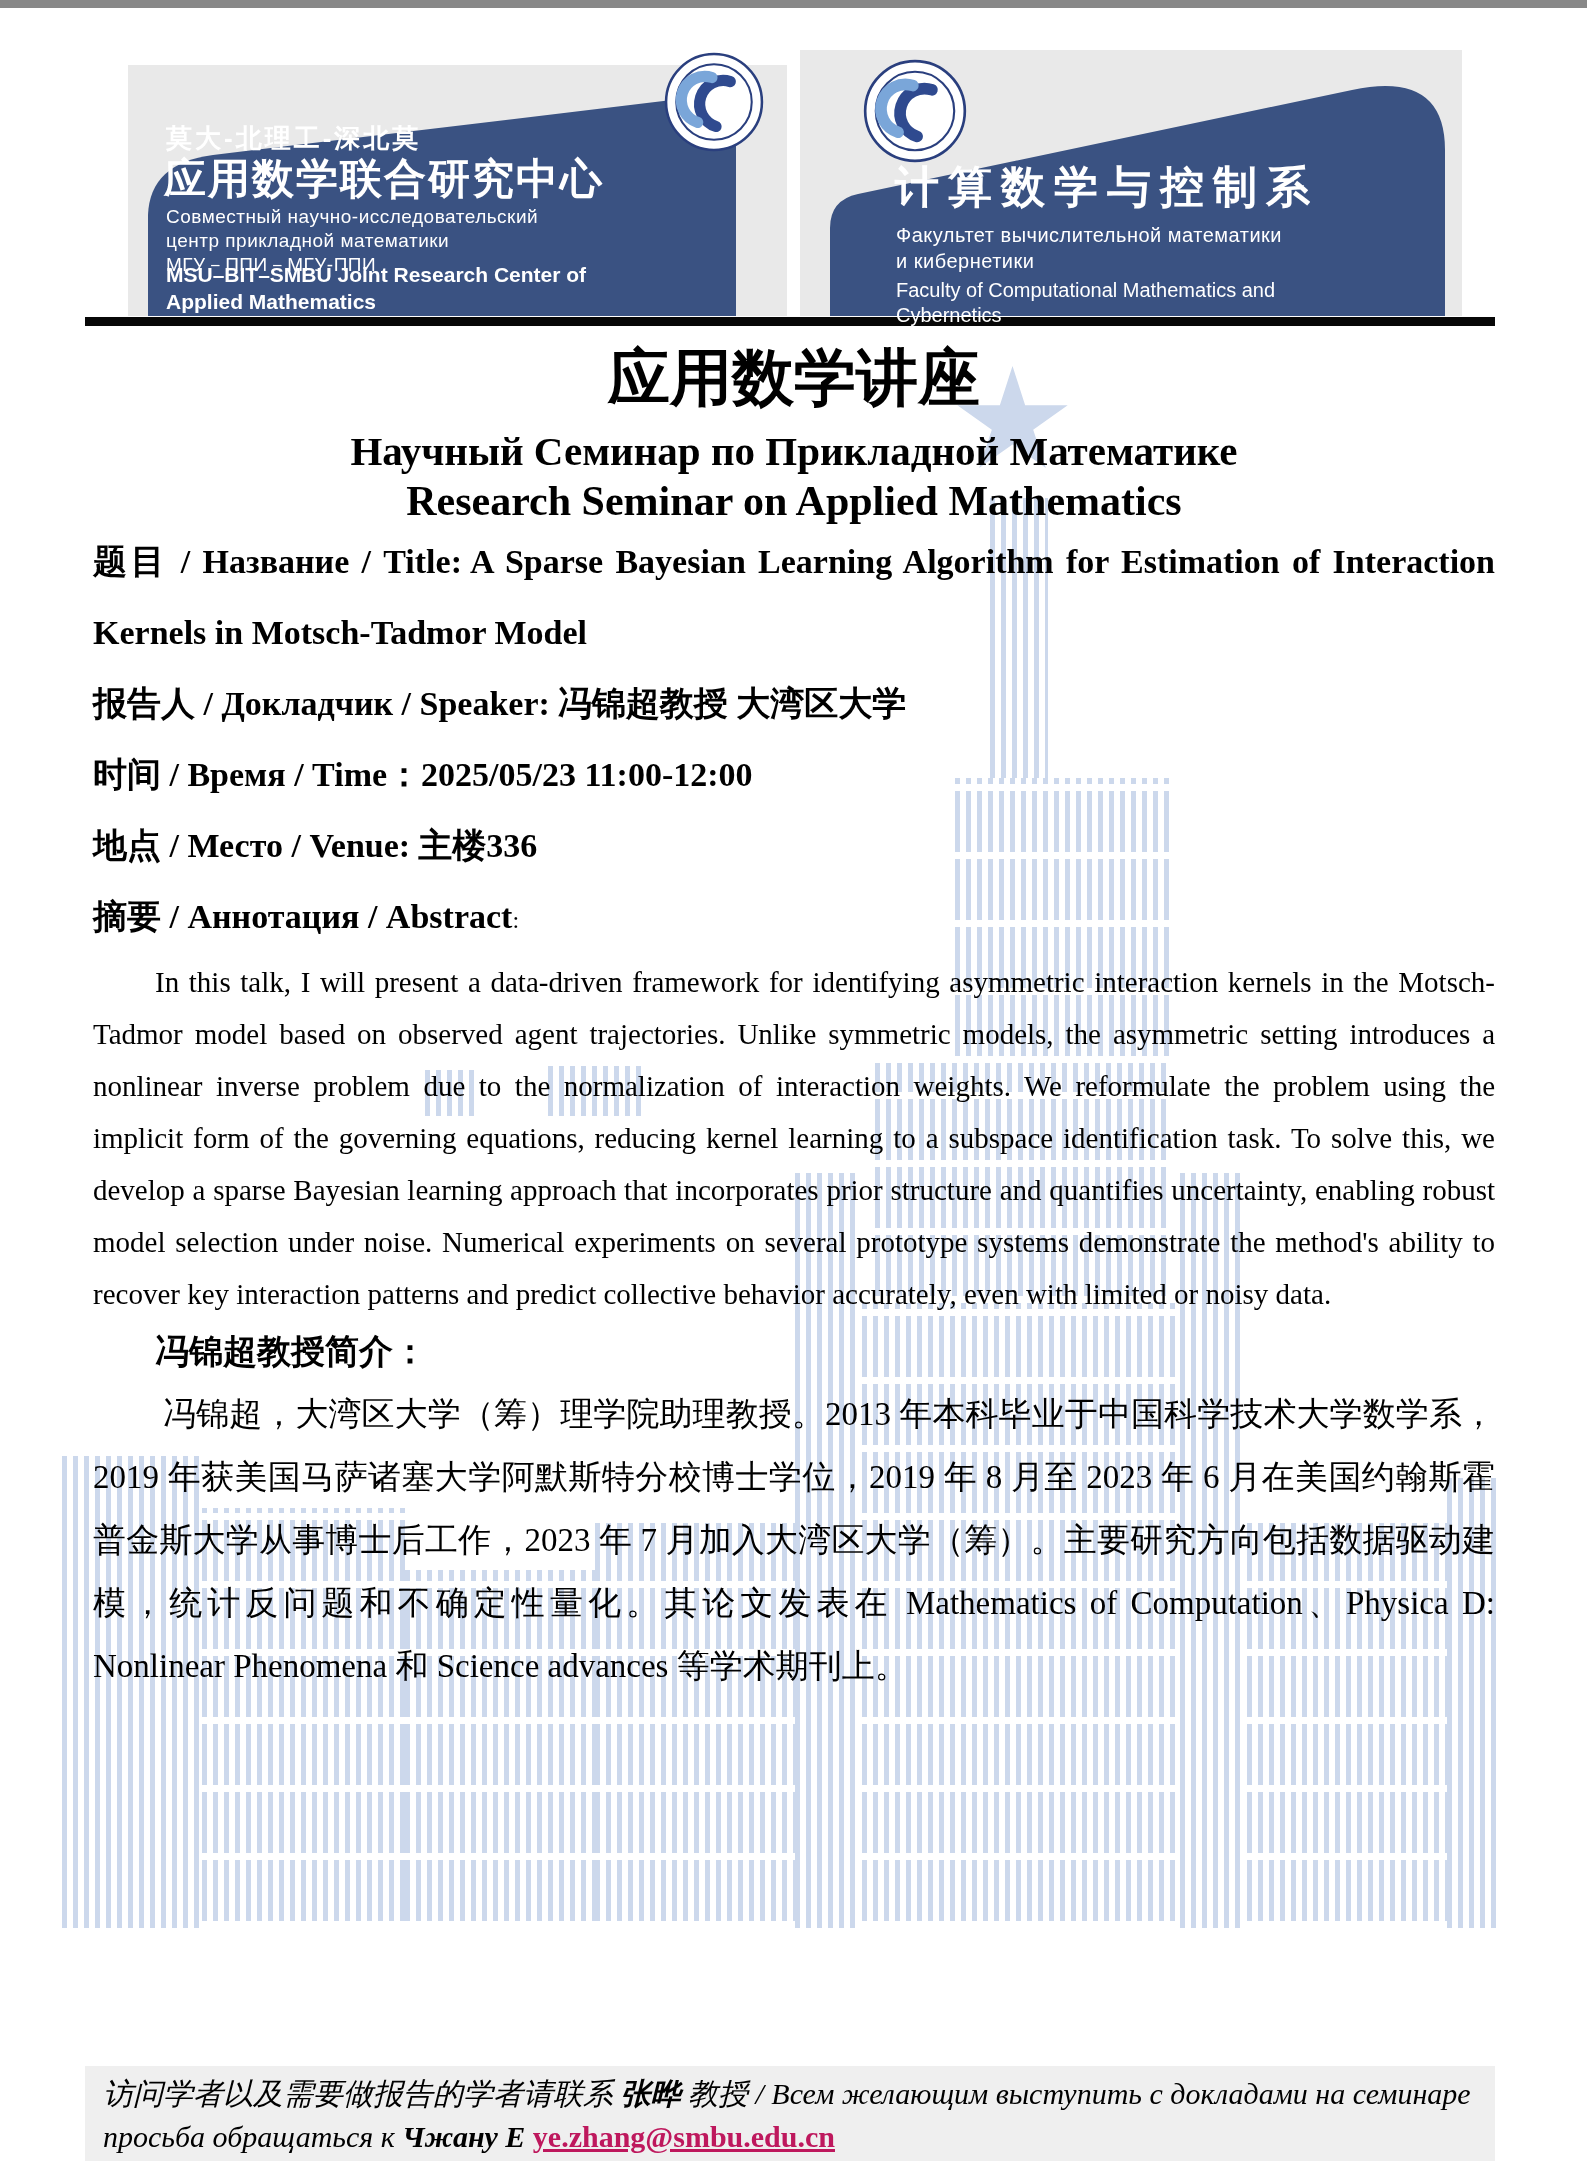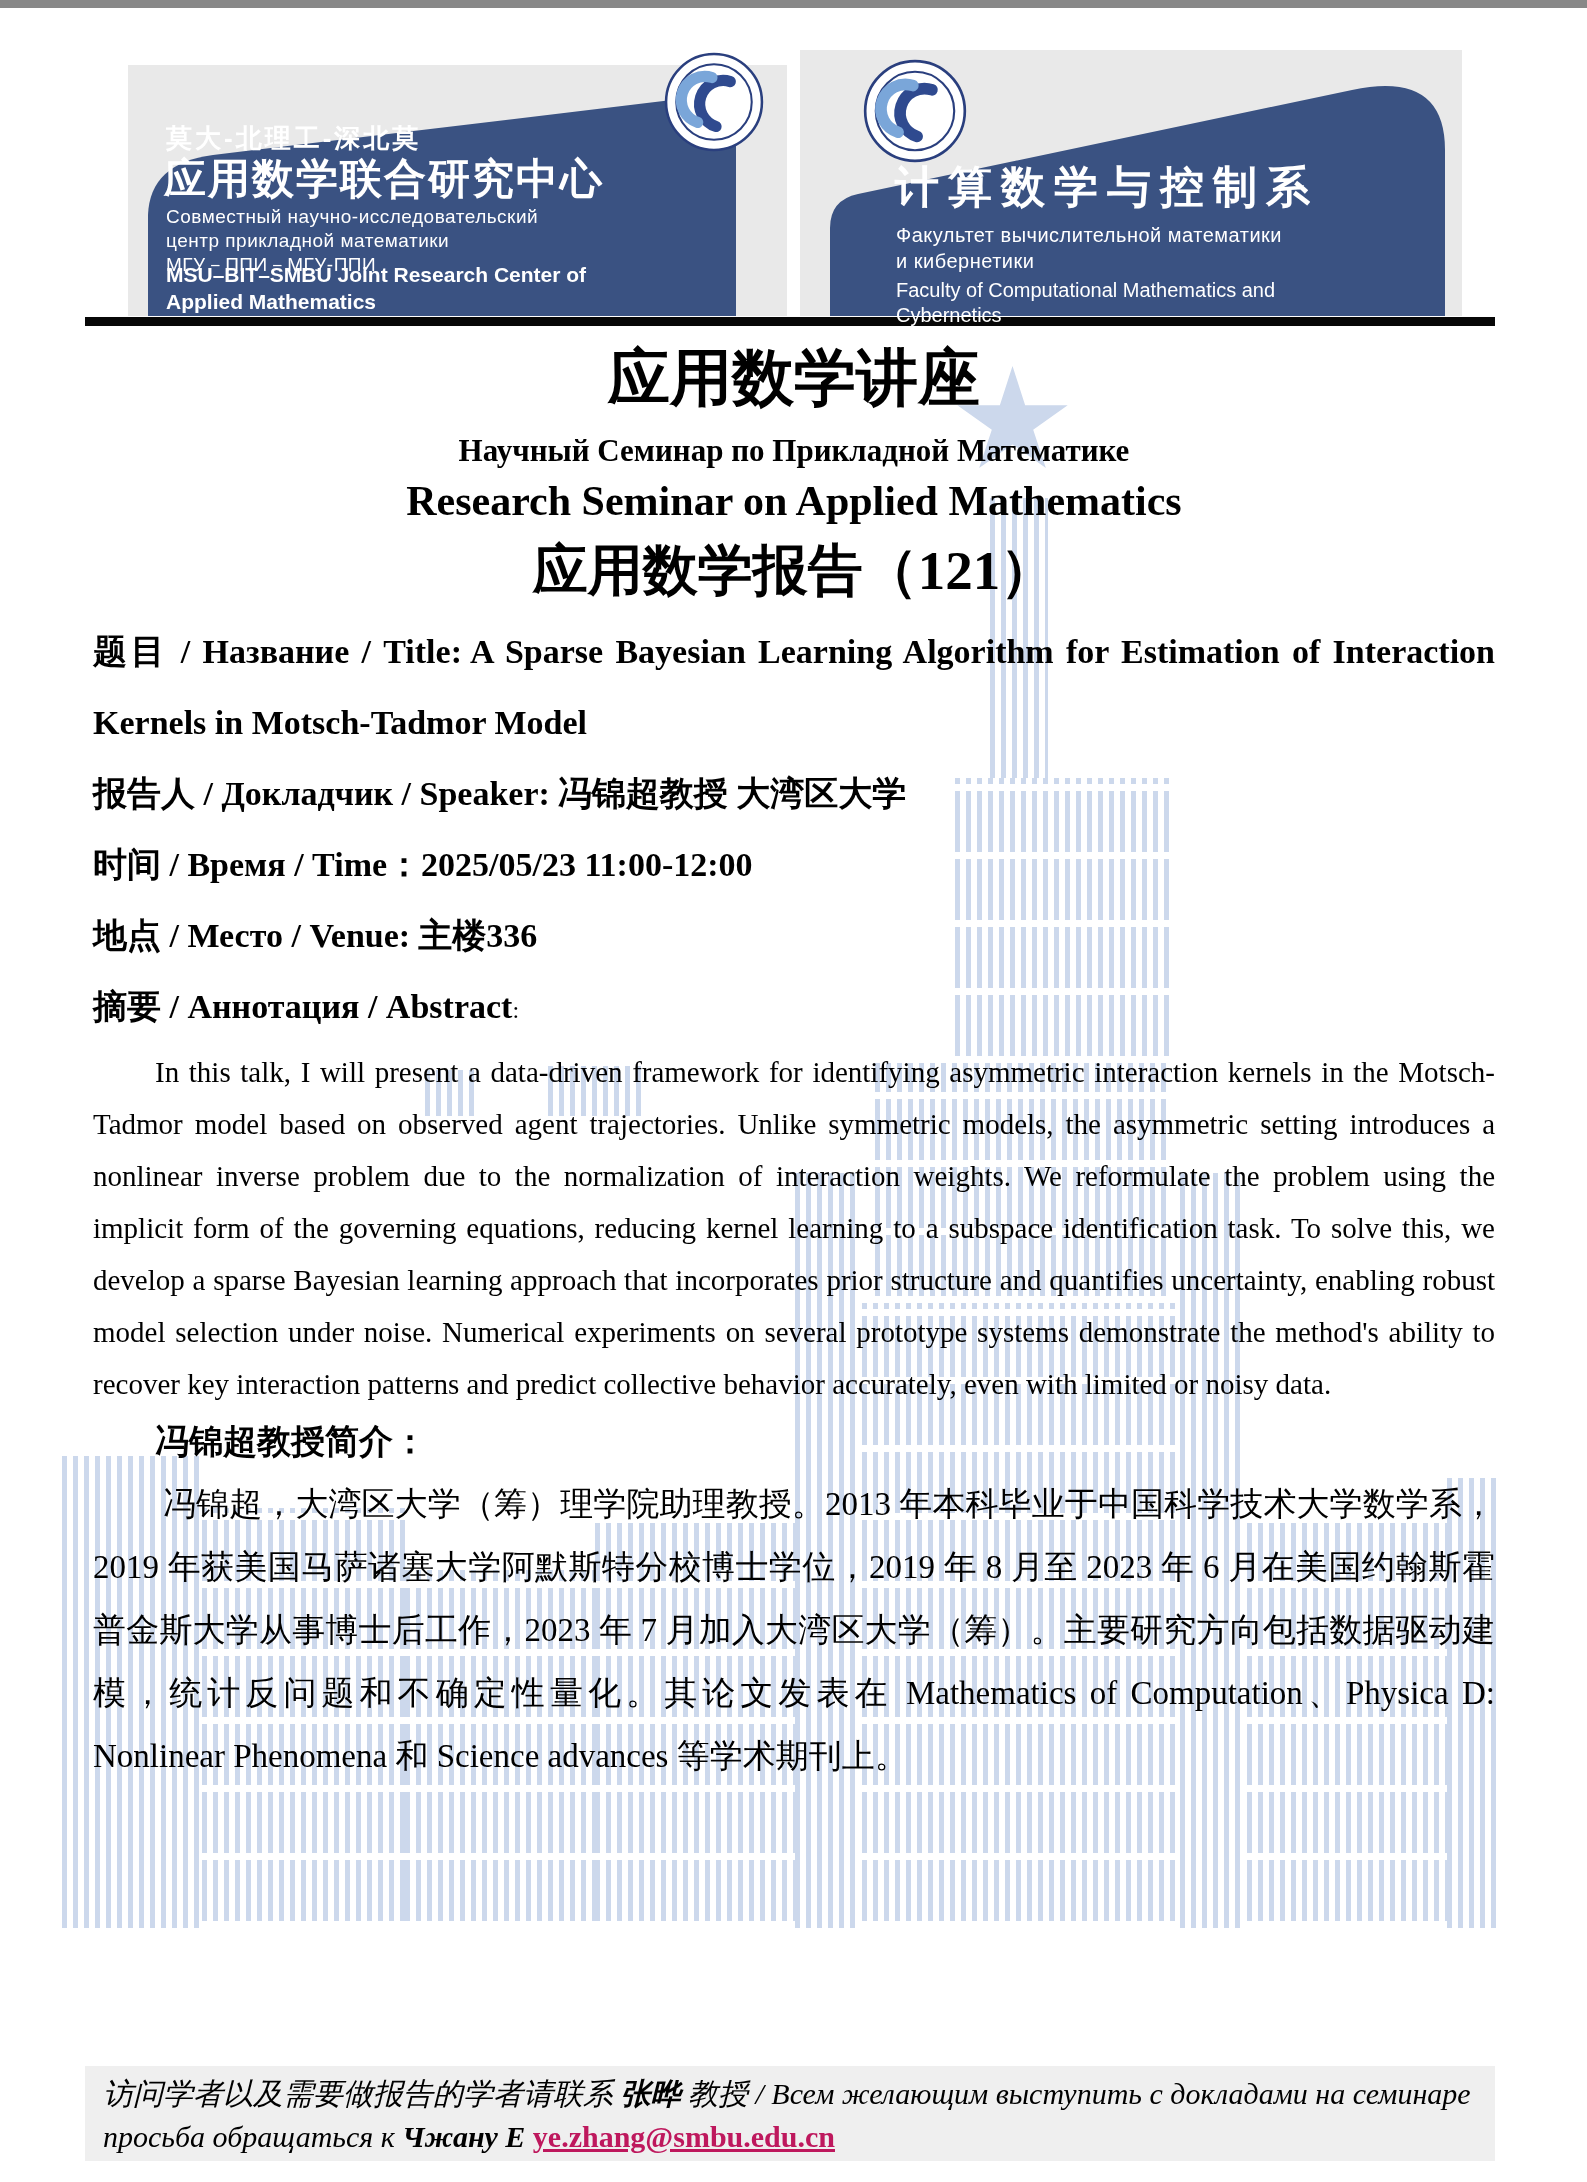--- a/index.html
+++ b/index.html
@@ -43,21 +43,21 @@
 
   .logo { position:absolute; z-index:3; }
   .logo-left  { top:-14px; right:22px; width:102px; height:102px; }
   .logo-right { top:8px;  left:62px;  width:106px; height:106px; }
 
   .divider { position:absolute; left:85px; top:309px; width:1410px; height:9px; background:#070707; }
 
   
   .content { position:absolute; left:93px; top:322px; width:1402px; z-index:1; }
   .t1 { text-align:center; font-size:62px; font-weight:bold; line-height:96px; margin:0; }
-  .t2 { text-align:center; font-size:31px; font-weight:bold; line-height:50px; margin:0; }
+  .t2 { text-align:center; font-size:41px; font-weight:bold; line-height:50px; margin:0; }
   .t3 { text-align:center; font-size:42px; font-weight:bold; line-height:50px; margin:0; }
   .t4 { text-align:center; font-size:55px; font-weight:bold; line-height:90px; margin:0; }
 
   .info  { font-size:34px; font-weight:bold; line-height:71px; margin:0; text-align:justify; }
   .info .lbl { margin-right:8px; }
   .small-colon { font-size:24px; font-weight:normal; }
 
   .abstract { font-size:29px; line-height:52px; margin:0; text-align:justify; text-indent:62px; }
   .bio-head { font-size:34px; font-weight:bold; line-height:63px; margin:0; text-indent:62px; }
   .bio-text { font-size:33px; line-height:63px; margin:0; text-align:justify; text-indent:70px; }
@@ -137,21 +137,20 @@
       <div>Cybernetics</div>
     </div>
   </div>
 
   <div class="divider"></div>
 
   <div class="content">
     <p class="t1">应用数学讲座</p>
     <p class="t2">Научный Семинар по Прикладной Математике</p>
     <p class="t3">Research Seminar on Applied Mathematics</p>
-    <p class="t4">应用数学报告（121）</p>
 
     <p class="info"><span class="lbl">题目 / Название / Title:</span><span>A Sparse Bayesian Learning Algorithm for Estimation of Interaction Kernels in Motsch-Tadmor Model</span></p>
 
     <p class="info"><span class="lbl">报告人 / Докладчик / Speaker:</span><span>冯锦超教授 大湾区大学</span></p>
 
     <p class="info"><span>时间 / Время / Time：</span><span>2025/05/23 11:00-12:00</span></p>
 
     <p class="info"><span class="lbl">地点 / Место / Venue:</span><span>主楼336</span></p>
 
     <p class="info"><span>摘要 / Аннотация / Abstract</span><span class="small-colon">:</span></p>

